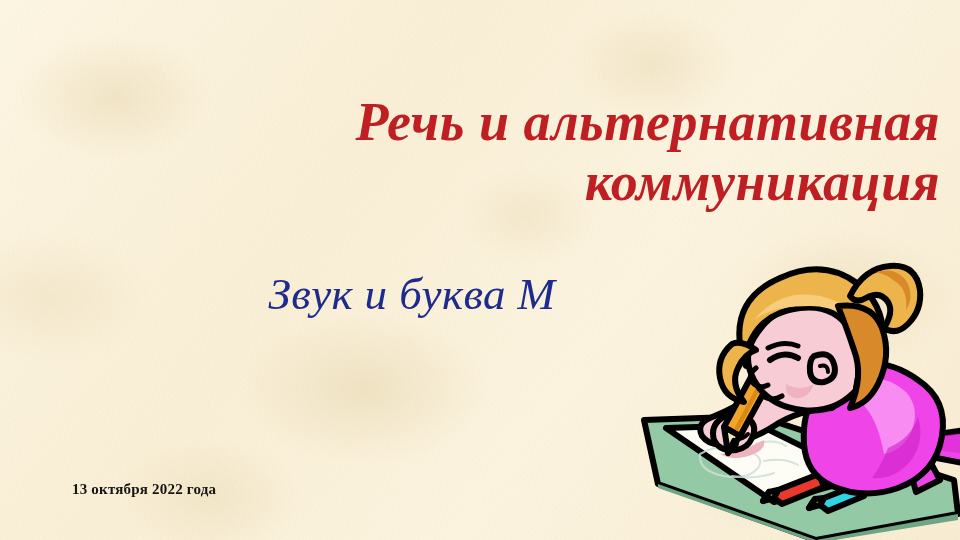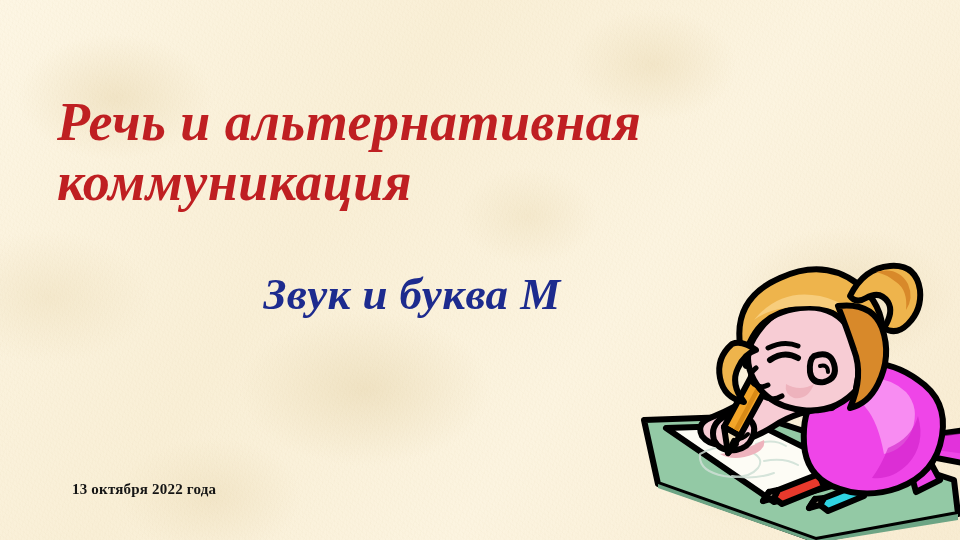--- a/index.html
+++ b/index.html
@@ -40,42 +40,42 @@
       repeating-linear-gradient(113deg, rgba(205,183,136,0.05) 0 1px, rgba(255,255,255,0) 1px 5px),
       repeating-linear-gradient(82deg,  rgba(196,172,124,0.045) 0 1px, rgba(255,255,255,0) 1px 3px);
   }
 
   
   .title {
     position: absolute;
     left: 0;
     right: 0;
     top: 92px;
-    text-align: left;
+    text-align: right;
     color: #bf1f22;
     font-family: "Liberation Serif", serif;
     font-weight: bold;
     font-style: italic;
     font-size: 54px;
     line-height: 1.12;
     letter-spacing: 0.5px;
     white-space: pre-line;
-    padding: 0 57px;
+    padding: 0 20px;
     box-sizing: border-box;
   }
 
   .subtitle {
     position: absolute;
     left: 52px;
     top: 270px;
     width: 720px;
     text-align: center;
     color: #1d2b8e;
     font-family: "Liberation Serif", serif;
-    font-weight: bold;
+    font-weight: normal;
     font-style: italic;
     font-size: 45px;
     line-height: 1.1;
     letter-spacing: 0.4px;
   }
 
   .date {
     position: absolute;
     left: 72px;
     top: 481px;

